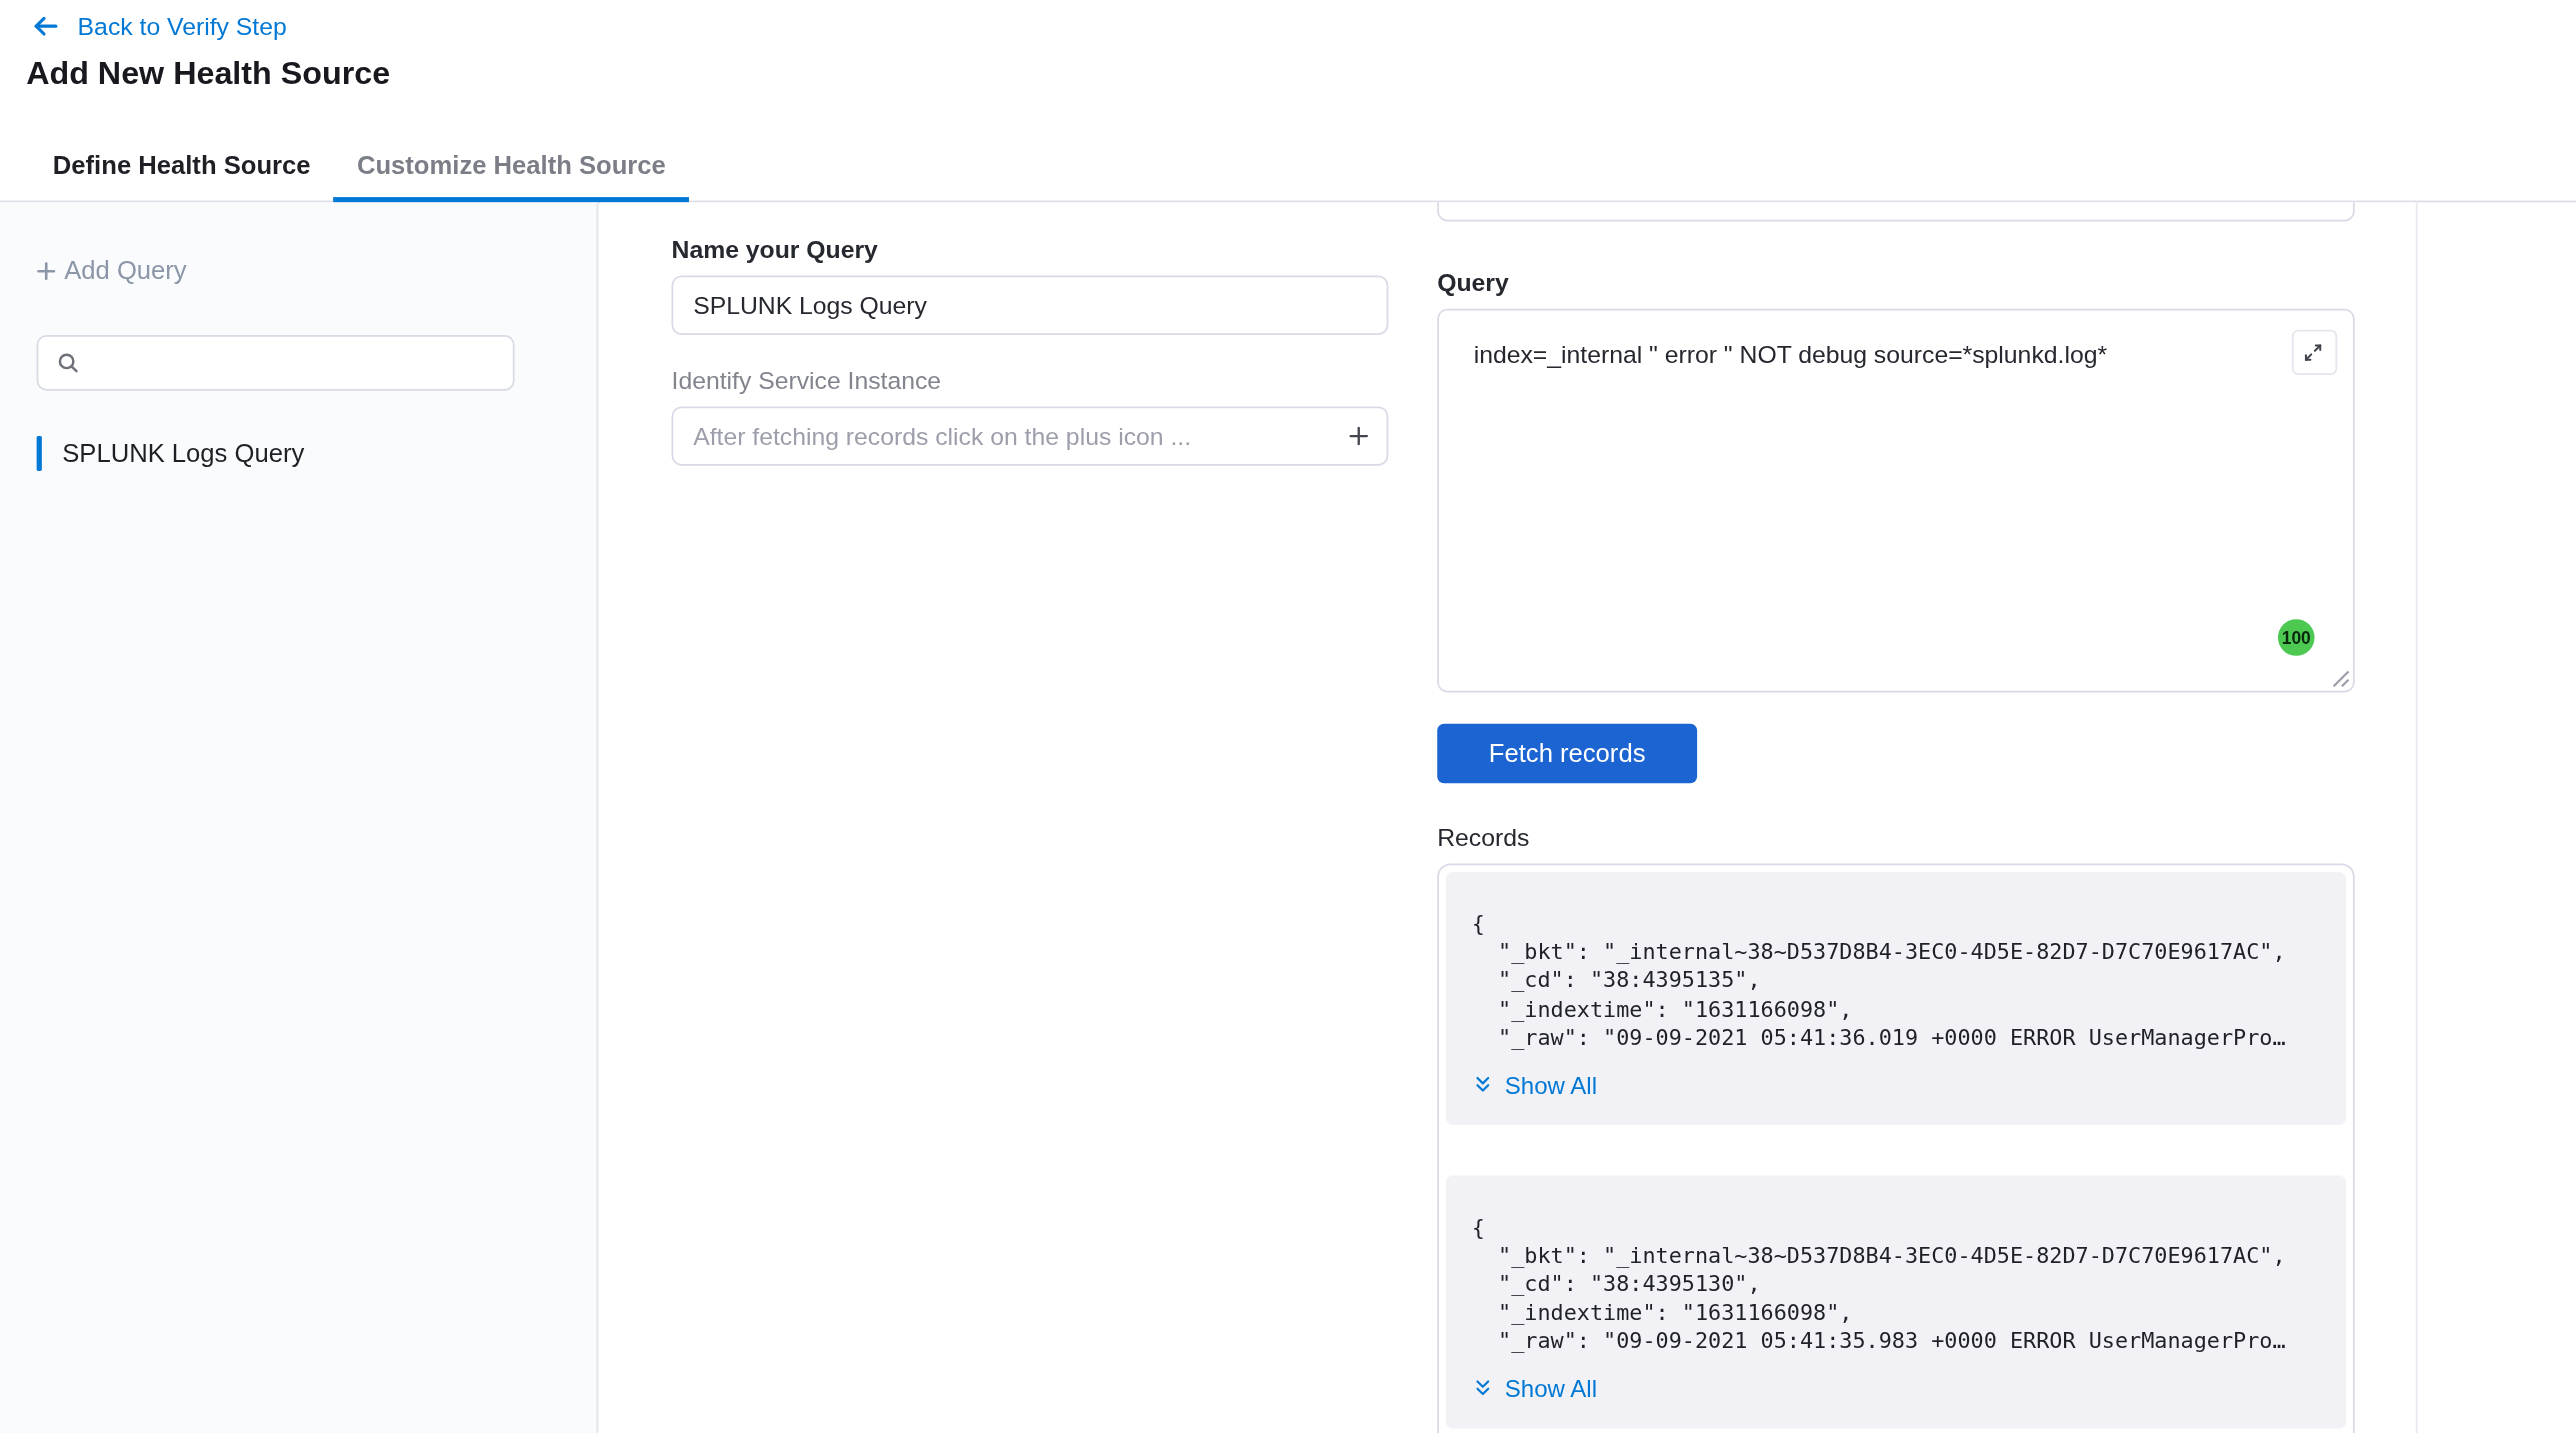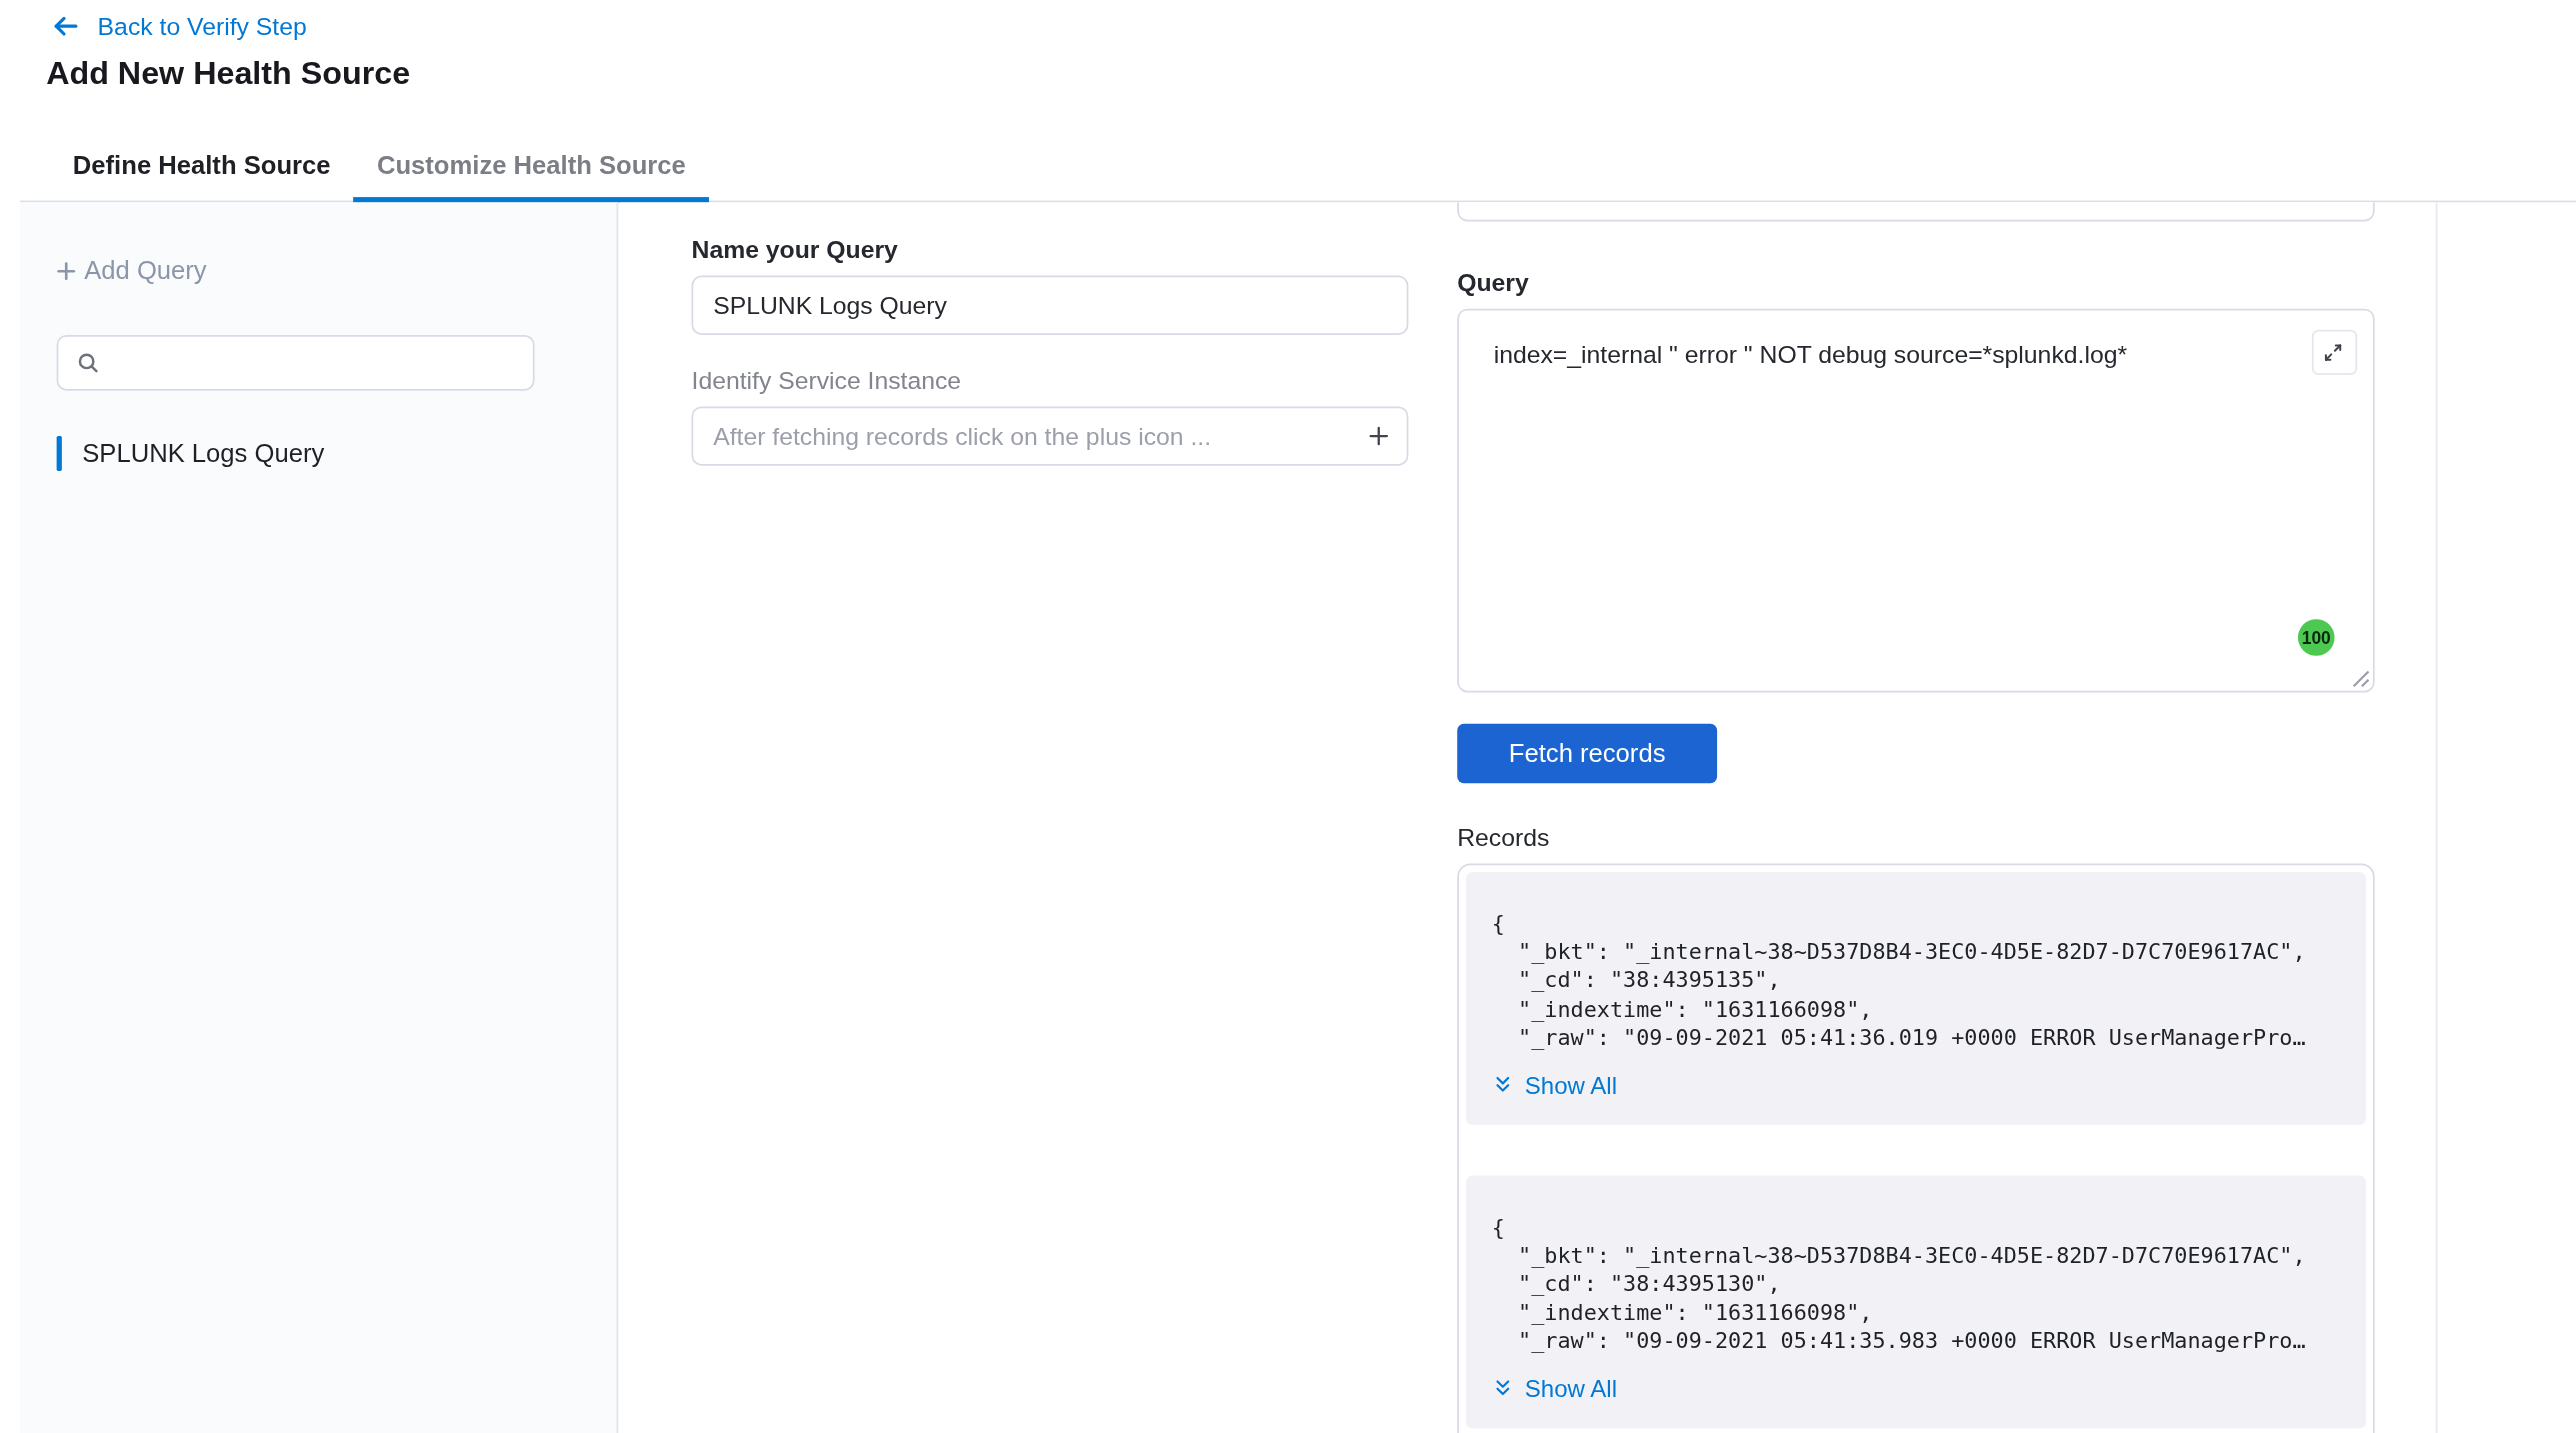--- a/index.html
+++ b/index.html
@@ -1,18 +1,18 @@
 <!DOCTYPE html>
 <html style="font-size:15px"><head>
 <meta charset="utf-8">
 <style>
   * { box-sizing: border-box; margin: 0; padding: 0; }
   html, body { width: 2576px; height: 1433px; background: #ffffff; overflow: hidden;
     font-family: "Liberation Sans", sans-serif; }
-  .stage { width: 2576px; height: 1433px; overflow: hidden; position: relative; padding-left: 20px; }
+  .stage { width: 2576px; height: 1433px; overflow: hidden; position: relative; }
   .viewport { position: relative; width: 1477px; height: 822px; background: #ffffff;
     transform: scale(1.74421); transform-origin: 0 0; }
 
   
   .back-row { position: absolute; left: 17px; top: 4.7px; height: 21px;
     display: flex; align-items: center; gap: 9.5px; cursor: pointer; }
   .back-row .lbl { font-size: 14.2px; font-weight: 500; color: #0278d5; }
   .page-title { position: absolute; left: 15px; top: 31px; font-size: 18.5px;
     font-weight: 700; color: #18181f; }
 

